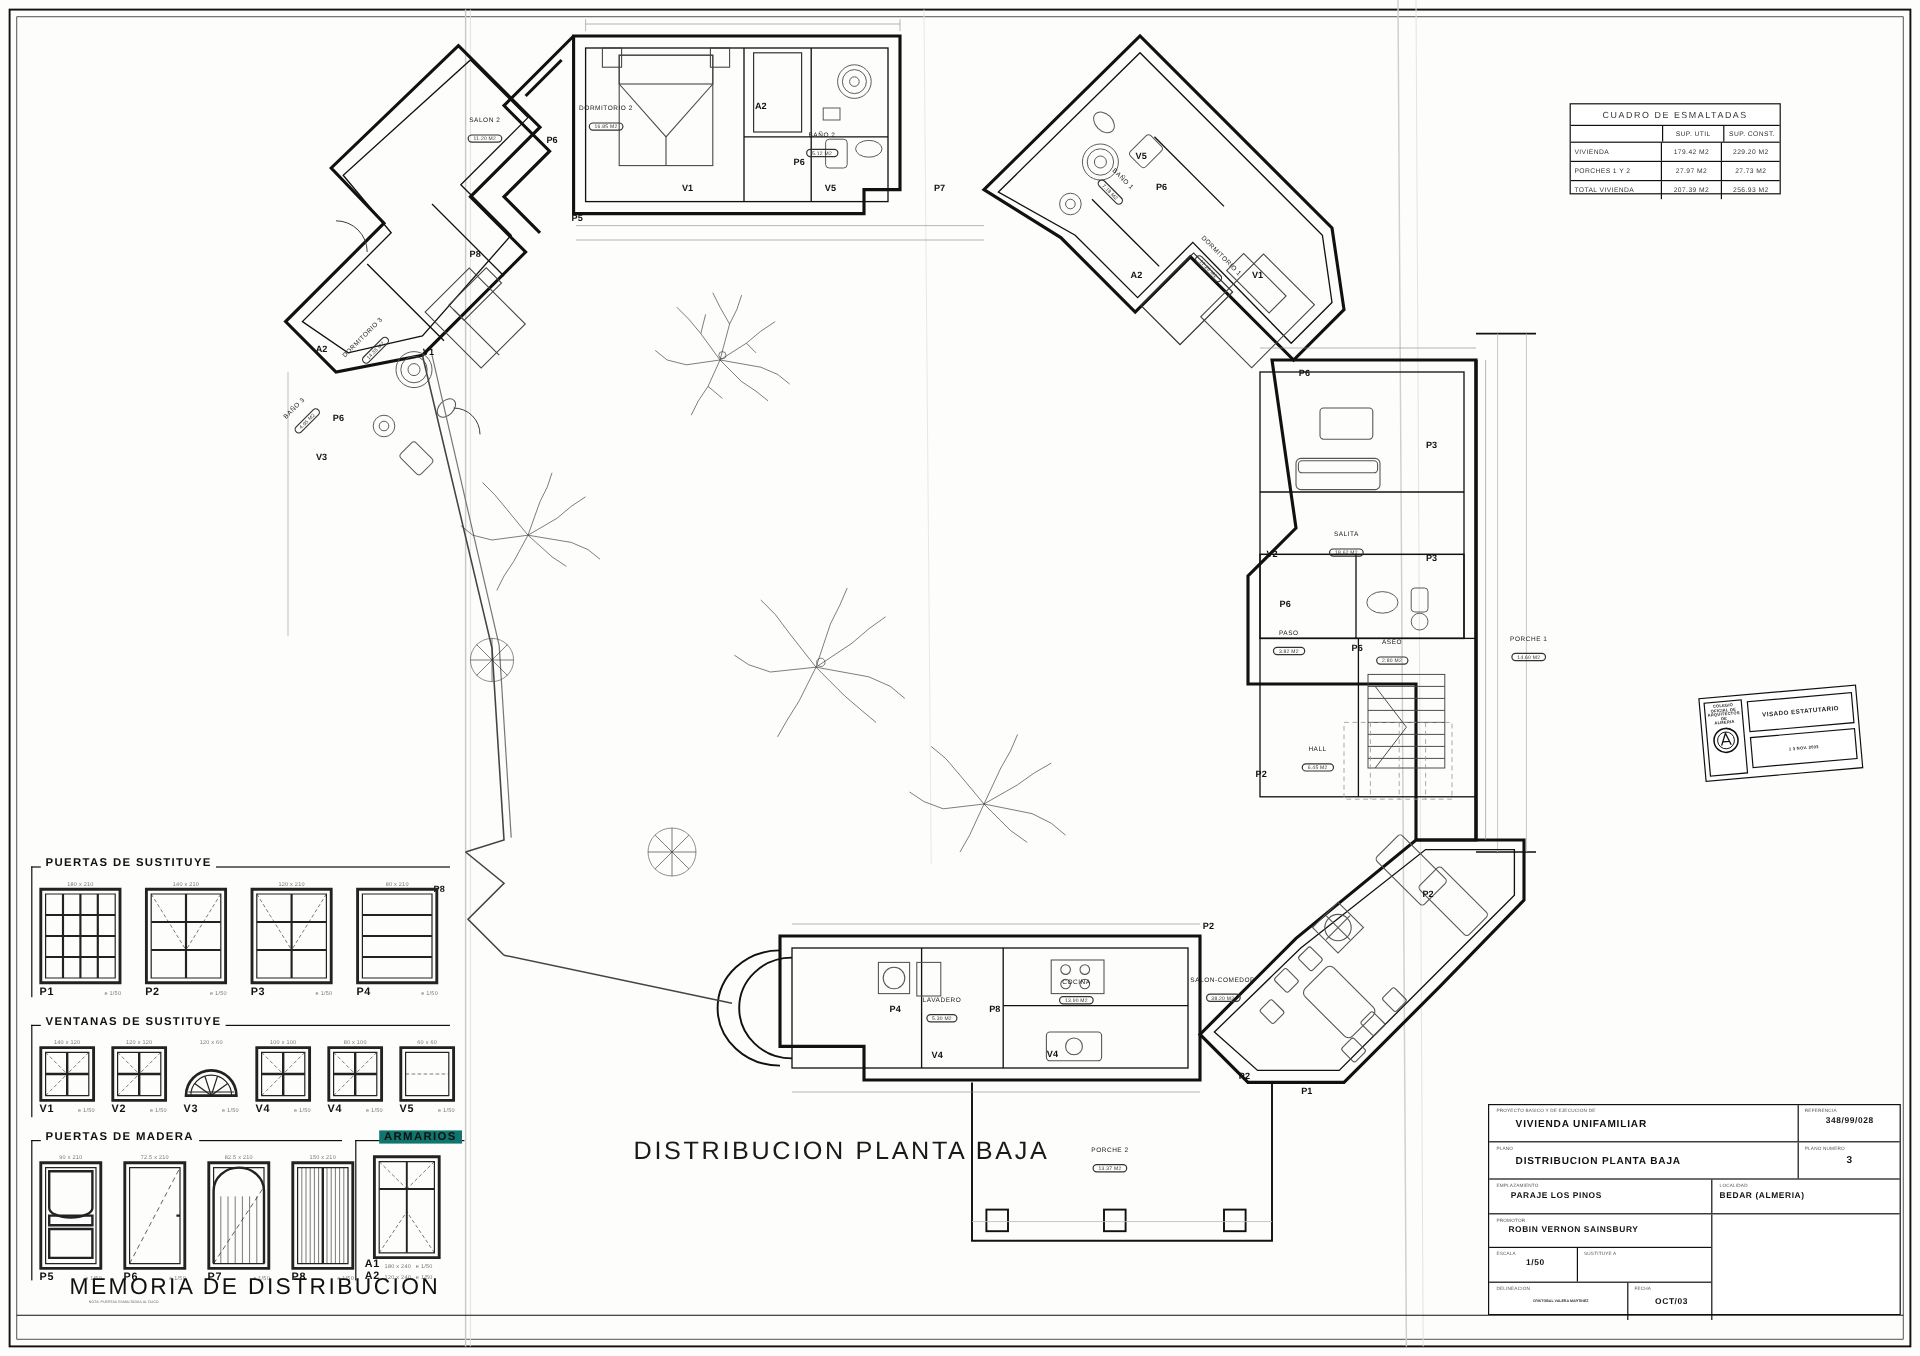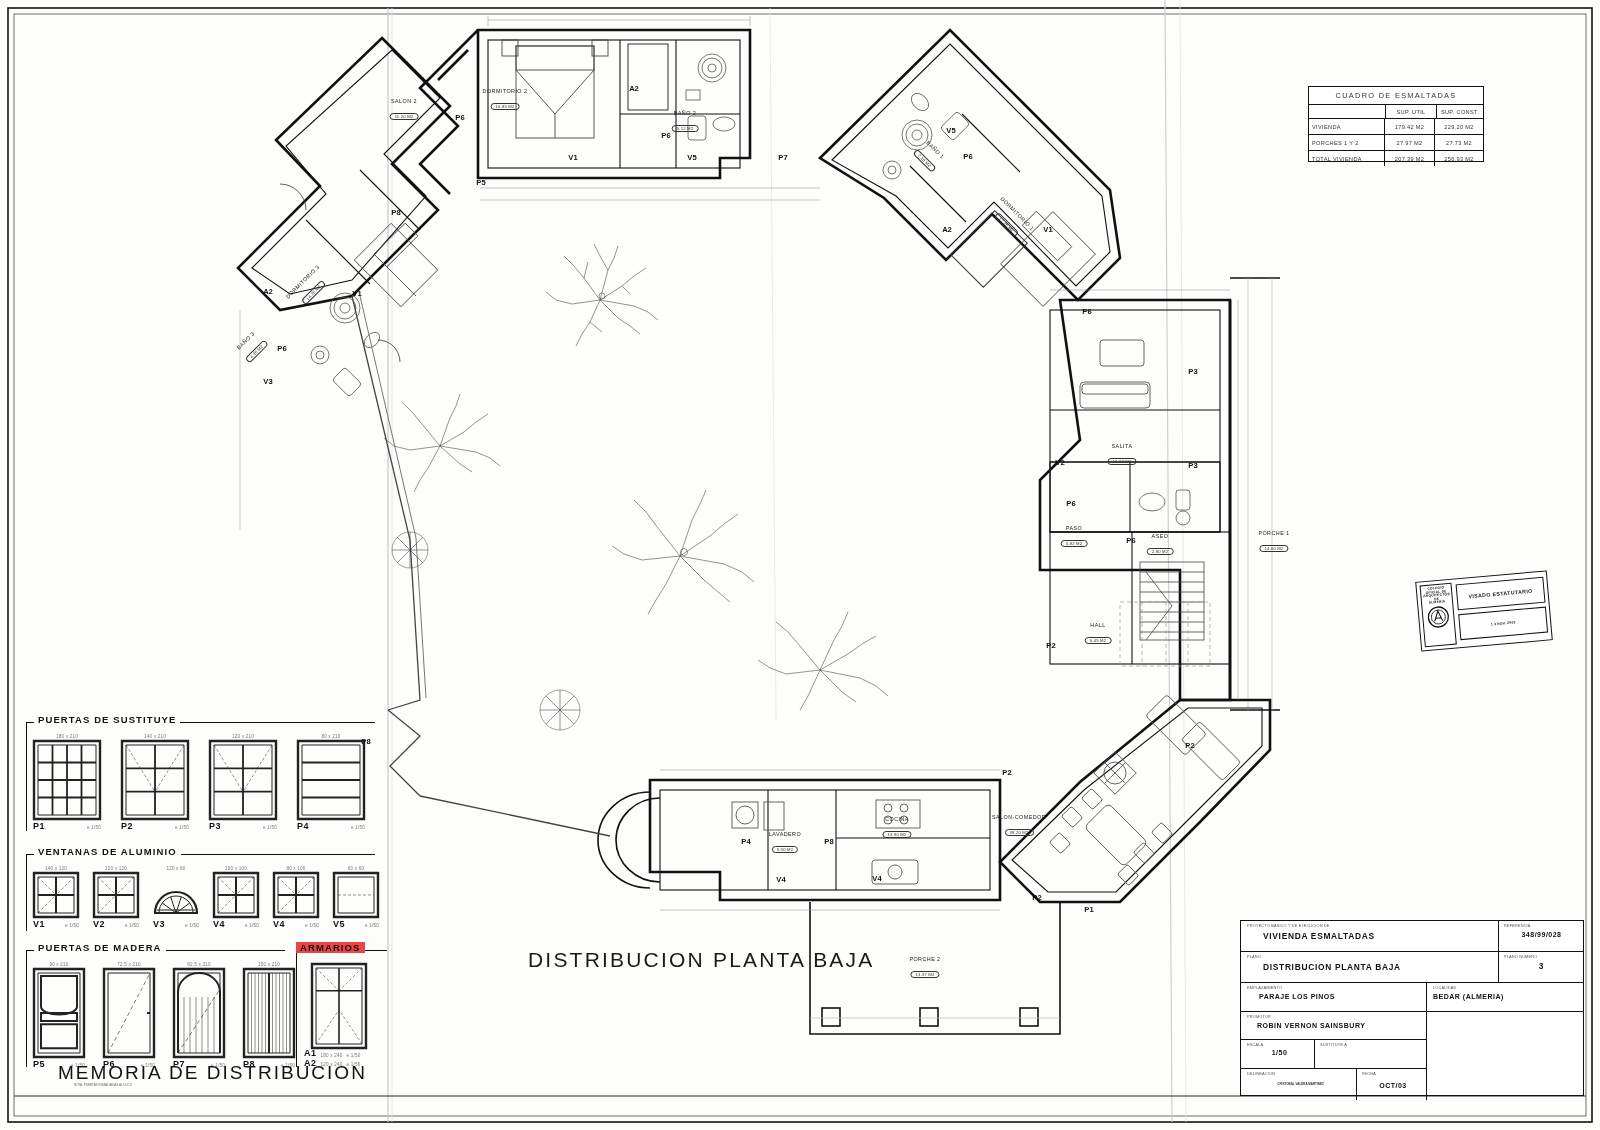--- a/index.html
+++ b/index.html
@@ -538,21 +538,21 @@
           <div style="display: flex; justify-content: space-between; align-items: baseline; padding: 0px 1px;">
             <span class="code">P4</span>
             <span class="dimtxt">e 1/50</span>
           </div>
         </div>
       </div>
   </div>
 
   <div class="abs" style="left:26px;top:844px;width:352px;height:90px">
     <div class="legend-frame" style="position:absolute;left:0;top:10px;width:348px;height:76px"></div>
-    <div class="abs sect-hd" style="left:8px;top:2px;background:#fdfdfc;padding:0 4px">VENTANAS DE ALUMINIO</div>
+    <div class="abs sect-hd" style="left:8px;top:2px;background:#fdfdfc;padding:0 4px">VENTANAS DE SUSTITUYE</div>
     <div id="alu-wins" class="abs" style="left:6px;top:22px;display:flex;gap:12px">
         <div style="text-align: center; width: 48px;">
           <div class="dimtxt">140 x 120</div>
           <div style="display: flex; justify-content: center;">
             <svg width="48" height="48" viewBox="0 0 48 48">
               <g stroke="#222" fill="none" stroke-width="1.1">
                 <path d="M2 2 H46 V46 H2 Z" stroke-width="2.4"></path>
                 <path d="M6 6 H42 V42 H6 Z" stroke-width="1"></path>
                 <path d="M24 6 V42" stroke-width="2"></path>
                 <path d="M6 24 H42" stroke-width="2"></path>
@@ -752,21 +752,21 @@
           <div style="display: flex; justify-content: space-between; align-items: baseline; padding: 0px 1px;">
             <span class="code">P8</span>
             <span class="dimtxt">e 1/50</span>
           </div>
         </div>
       </div>
   </div>
 
   <div class="abs" style="left:296px;top:940px;width:94px;height:130px">
     <div class="legend-frame" style="position:absolute;left:0;top:10px;width:90px;height:116px"></div>
-    <div class="abs sect-hd" style="left:0;top:2px;background:#ef4444;padding:0 4px">ARMARIOS</div>
+    <div class="abs sect-hd" style="left:20px;top:2px;background:#0f766e;padding:0 4px">ARMARIOS</div>
     <div id="wardrobes" class="abs" style="left:14px;top:22px">
         <svg width="58" height="88" viewBox="0 0 58 88">
           <g stroke="#222" fill="none" stroke-width="1.1">
             <path d="M2 2 H56 V86 H2 Z" stroke-width="2.4"></path>
             <path d="M6 6 H52 V82 H6 Z" stroke-width="1"></path>
             <path d="M29 6 V82" stroke-width="1.6"></path>
             <path d="M6 28.8 H52" stroke-width="1.6"></path>
             <path d="M6 6 L29 28.8" stroke-width="0.5" stroke-dasharray="3 2"></path>
             <path d="M52 6 L29 28.8" stroke-width="0.5" stroke-dasharray="3 2"></path>
             <path d="M6 82 L29 47.800000000000004" stroke-width="0.5" stroke-dasharray="3 2"></path>
@@ -789,21 +789,21 @@
   </div>
 
   <div class="abs memoria-title" style="left:58px;top:1062px">MEMORIA DE DISTRIBUCION</div>
   <div class="abs tiny" style="left:74px;top:1083px">NOTA:  PUERTAS  ESMALTADAS  AL DUCO</div>
 
   <div class="abs bx" style="left:1240px;top:920px;width:344px;height:176px;border:1.6px solid #111;background:#fff">
 
     <div style="display:flex;height:30px;border-bottom:1.2px solid #111">
       <div class="bx" style="flex:1;border-right:1.2px solid #111;padding:2px 4px 0 6px;position:relative">
         <div class="tb-cap">PROYECTO  BASICO  Y  DE  EJECUCION  DE</div>
-        <div class="tb-val" style="margin-top:3px;padding-left:16px">VIVIENDA ESMALTADAS</div>
+        <div class="tb-val" style="margin-top:3px;padding-left:16px">VIVIENDA UNIFAMILIAR</div>
       </div>
       <div class="bx" style="width:84px;padding:2px 4px 0 5px">
         <div class="tb-cap">REFERENCIA</div>
         <div class="tb-val-sm" style="margin-top:3px;text-align:center">348/99/028</div>
       </div>
     </div>
 
     <div style="display:flex;height:30px;border-bottom:1.2px solid #111">
       <div class="bx" style="flex:1;border-right:1.2px solid #111;padding:2px 4px 0 6px">
         <div class="tb-cap">PLANO</div>

